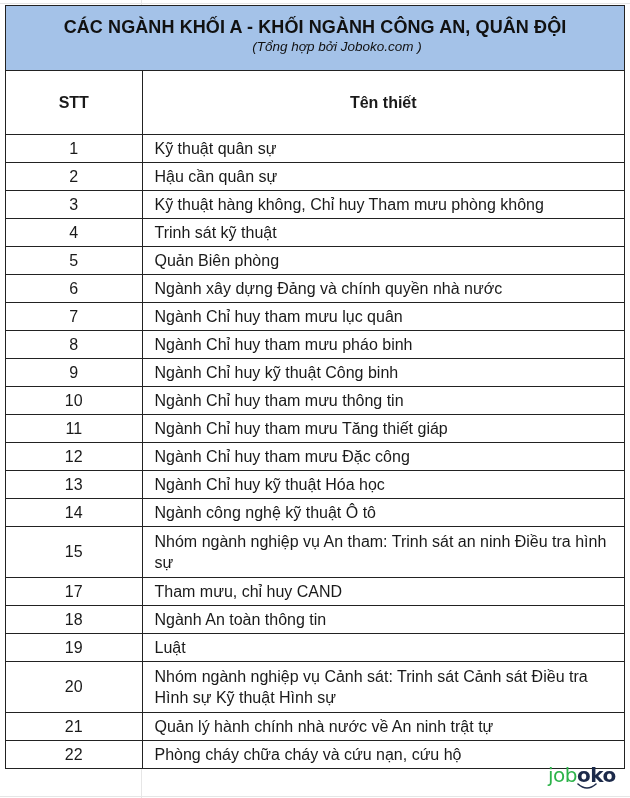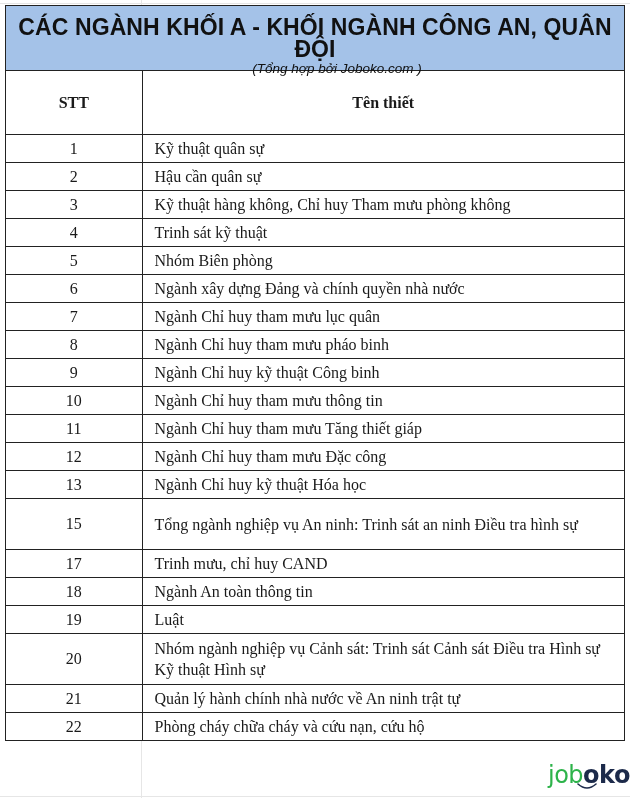--- a/index.html
+++ b/index.html
@@ -36,37 +36,36 @@
     .title-block {
       background: #a4c2e8;
       height: 65px;
       box-sizing: border-box;
       border-bottom: 1.5px solid #222;
       text-align: center;
       padding-top: 10px;
     }
     .title {
       font-weight: bold;
-      font-size: 23px;
+      font-size: 18px;
       color: #111;
       letter-spacing: 0.1px;
       line-height: 22px;
     }
     .subtitle {
       font-style: italic;
       font-size: 13.5px;
       color: #111;
       line-height: 18px;
       padding-left: 44px;
     }
     table {
       width: 100%;
       border-collapse: collapse;
       table-layout: fixed;
-      font-family: Liberation Serif, serif;
     }
     col.c1 { width: 136px; }
     td, th {
       border-bottom: 1.2px solid #222;
       padding: 0;
       font-size: 16px;
       color: #1a1a1a;
       vertical-align: middle;
     }
     tr:last-child td { border-bottom: none; }
@@ -88,21 +87,21 @@
     }
     tr.r1 td { height: 27px; }
     tr.r2 td { height: 50px; margin-top: 36px; }
     .logo {
       position: absolute;
       right: 22px;
       top: 765px;
       width: 60px;
       height: 28px;
       font-family: "DejaVu Sans", sans-serif;
-      font-size: 24px;
+      font-size: 20px;
       line-height: 20px;
       letter-spacing: -0.5px;
     }
     .logo .jo { color: #2db34a; }
     .logo .ko { color: #1c2a4a; font-weight: bold; }
     .logo svg { position: absolute; left: 28px; top: 18px; }
   </style>
 </head>
 <body>
 
@@ -137,21 +136,21 @@
       <tr class="r1">
           <td class="stt">3</td>
           <td class="name">Kỹ thuật hàng không, Chỉ huy Tham mưu phòng không</td>
         </tr>
       <tr class="r1">
           <td class="stt">4</td>
           <td class="name">Trinh sát kỹ thuật</td>
         </tr>
       <tr class="r1">
           <td class="stt">5</td>
-          <td class="name">Nhóm Biên phòng</td>
+          <td class="name">Quản Biên phòng</td>
         </tr>
       <tr class="r1">
           <td class="stt">6</td>
           <td class="name">Ngành xây dựng Đảng và chính quyền nhà nước</td>
         </tr>
       <tr class="r1">
           <td class="stt">7</td>
           <td class="name">Ngành Chỉ huy tham mưu lục quân</td>
         </tr>
       <tr class="r1">
@@ -171,27 +170,31 @@
           <td class="name">Ngành Chỉ huy tham mưu Tăng thiết giáp</td>
         </tr>
       <tr class="r1">
           <td class="stt">12</td>
           <td class="name">Ngành Chỉ huy tham mưu Đặc công</td>
         </tr>
       <tr class="r1">
           <td class="stt">13</td>
           <td class="name">Ngành Chỉ huy kỹ thuật Hóa học</td>
         </tr>
+      <tr class="r1">
+          <td class="stt">14</td>
+          <td class="name">Ngành công nghệ kỹ thuật Ô tô</td>
+        </tr>
       <tr class="r2">
           <td class="stt">15</td>
-          <td class="name">Tổng ngành nghiệp vụ An ninh: Trinh sát an ninh Điều tra hình sự</td>
+          <td class="name">Nhóm ngành nghiệp vụ An tham: Trinh sát an ninh Điều tra hình sự</td>
         </tr>
       <tr class="r1">
           <td class="stt">17</td>
-          <td class="name">Trinh mưu, chỉ huy CAND</td>
+          <td class="name">Tham mưu, chỉ huy CAND</td>
         </tr>
       <tr class="r1">
           <td class="stt">18</td>
           <td class="name">Ngành An toàn thông tin</td>
         </tr>
       <tr class="r1">
           <td class="stt">19</td>
           <td class="name">Luật</td>
         </tr>
       <tr class="r2">

